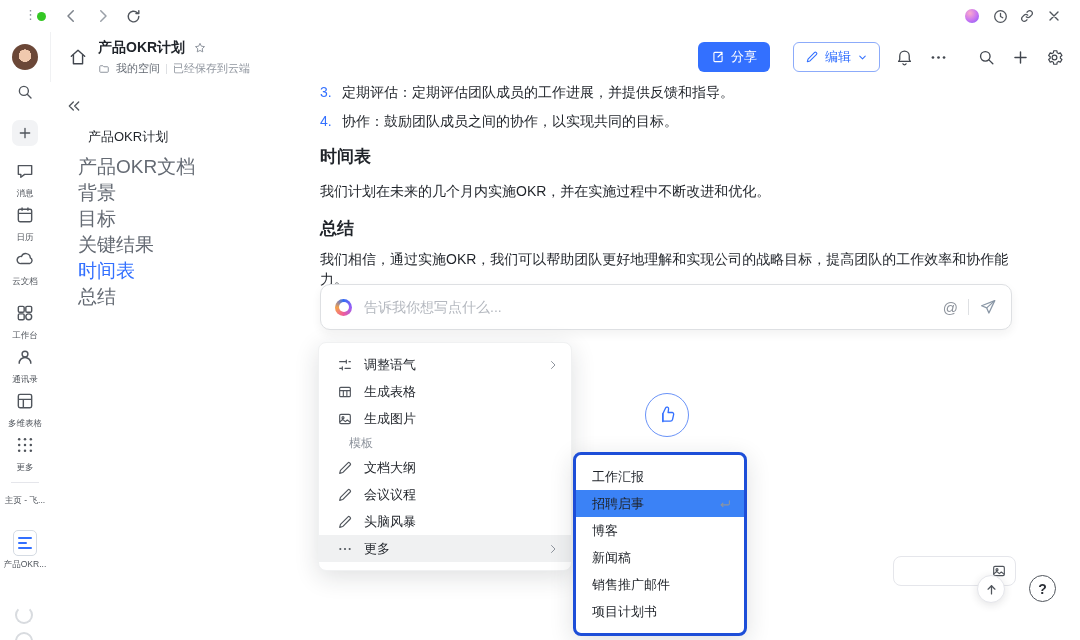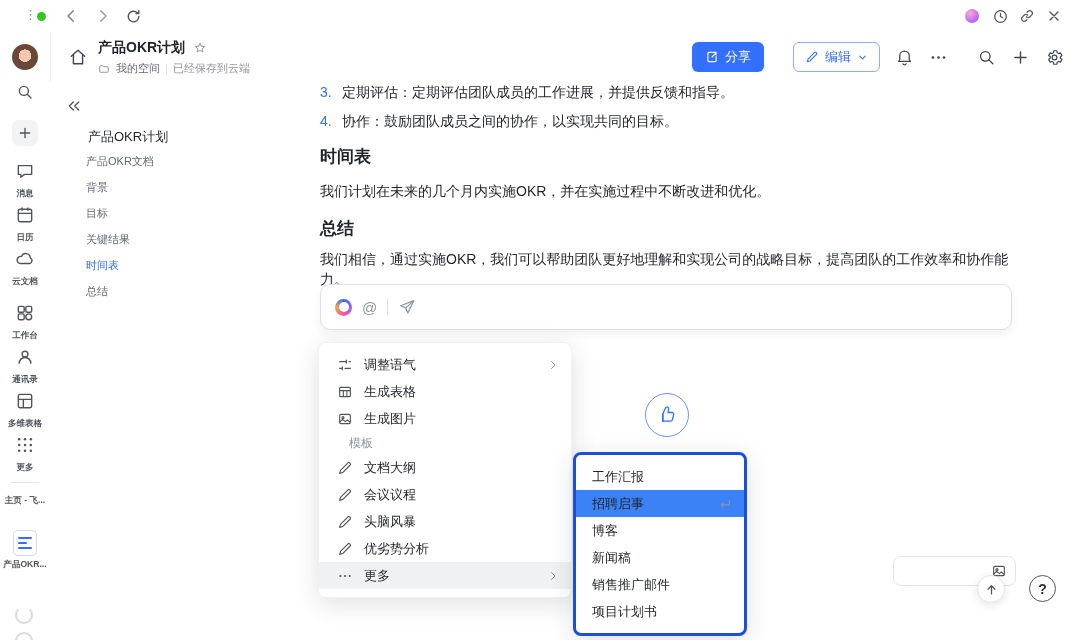--- a/index.html
+++ b/index.html
@@ -29,32 +29,32 @@
   .t-row{display:flex;align-items:center;gap:8px;}
   .t-title{font-size:14px;font-weight:bold;color:#1f2329;}
   .t-star{color:#8f959e;cursor:pointer;}
   .b-row{display:flex;align-items:center;gap:6px;margin-top:4px;color:#8f959e;font-size:11px;justify-content:center;}
   .b-space{color:#646a73;}
   .b-sep{width:1px;height:10px;background:#dee0e3;}
   .hdr-right{position:absolute;right:16px;top:10px;display:flex;align-items:center;gap:15px;height:30px;}
   .btn-share{height:30px;padding:0 13px;border-radius:6px;background:#3370ff;color:#fff;font-size:13px;
              display:flex;align-items:center;gap:6px;cursor:pointer;}
   .btn-edit{height:30px;padding:0 11px;border-radius:6px;background:#fff;border:1px solid #8cabfa;color:#3370ff;
-            font-size:13px;display:flex;align-items:center;gap:6px;box-sizing:border-box;cursor:pointer;margin-left:14px;}
+            font-size:13px;display:flex;align-items:center;gap:6px;box-sizing:border-box;cursor:pointer;margin-left:8px;}
   .h-ic{color:#41464e;cursor:pointer;}
   .gap-big{margin-left:14px;}
 
   
   .rail{position:absolute;left:0;top:32px;width:50px;height:608px;background:#fff;border-right:1px solid #f0f1f3;overflow:hidden;}
   .avatar{position:absolute;left:12px;top:12px;width:26px;height:26px;border-radius:50%;cursor:pointer;
           background:radial-gradient(circle at 50% 45%,#f0c9ae 0 32%,#6b4737 33%);}
   .r-search{position:absolute;left:16px;top:51px;color:#50555c;cursor:pointer;}
   .r-plus{position:absolute;left:12px;top:88px;width:26px;height:26px;border-radius:7px;background:#f2f3f5;
           color:#50555c;display:flex;align-items:center;justify-content:center;cursor:pointer;}
-  .r-item{position:absolute;left:0;width:50px;text-align:center;color:#50555c;cursor:pointer;font-weight:bold;}
+  .r-item{position:absolute;left:0;width:50px;text-align:center;color:#50555c;cursor:pointer;}
   .r-item .lbl{display:block;font-size:9px;margin-top:2px;transform:scale(.95);white-space:nowrap;}
   .r-item .ic{margin:0 auto;}
   .r-div{position:absolute;left:11px;top:450px;width:28px;height:1px;background:#e5e6eb;}
   .compass{width:22px;height:22px;border-radius:50%;margin:0 auto;position:relative;
            background:conic-gradient(from 200deg,#1664ff,#14c0ff,#3370ff,#1664ff);}
   .compass::after{content:"";position:absolute;left:6px;top:6px;width:10px;height:10px;background:#fff;
                   clip-path:polygon(0 100%,100% 0,55% 100%);}
   .doc-card{width:24px;height:26px;background:#fff;border:1px solid #d5dbe3;border-radius:5px;margin:0 auto;
             display:flex;flex-direction:column;gap:3px;padding:6px 4px;box-sizing:border-box;}
   .doc-card i{height:2px;background:#3370ff;border-radius:1px;}
@@ -62,21 +62,21 @@
   .tiny{font-size:8px;}
   .spinner{position:absolute;left:15px;top:574px;width:18px;height:18px;border-radius:50%;
            border:2px solid #d8dbdf;border-top-color:transparent;box-sizing:border-box;}
   .spinner2{position:absolute;left:15px;top:600px;width:18px;height:18px;border-radius:50%;
             border:2px solid #d8dbdf;box-sizing:border-box;}
 
   
   .outline{position:absolute;left:50px;top:82px;width:262px;height:558px;background:#fff;}
   .o-collapse{position:absolute;left:16px;top:16px;color:#50555c;cursor:pointer;}
   .o-title{position:absolute;left:38px;top:46px;font-size:13px;color:#1f2329;cursor:pointer;}
-  .o-item{position:absolute;left:36px;font-size:11px;color:#646a73;cursor:pointer;white-space:nowrap;}
+  .o-item{position:absolute;left:28px;font-size:19px;color:#646a73;cursor:pointer;white-space:nowrap;}
   .o-item.active{color:#3370ff;}
 
   
   .doc{position:absolute;left:320px;top:82px;width:692px;}
   .li{position:absolute;display:flex;font-size:14px;line-height:20px;}
   .li .num{color:#3370ff;width:22px;flex:0 0 auto;}
   .li1{top:0;} .li2{top:29px;}
   .dh{position:absolute;font-size:17px;font-weight:bold;line-height:22px;}
   .dh1{top:64px;} .dh2{top:136px;}
   .dp{position:absolute;font-size:14px;line-height:20px;}
@@ -380,20 +380,21 @@
     <span class="num">4.</span>
     <span>协作：鼓励团队成员之间的协作，以实现共同的目标。</span>
   </div>
   <div class="dh dh1">时间表</div>
   <div class="dp dp1">我们计划在未来的几个月内实施OKR，并在实施过程中不断改进和优化。</div>
   <div class="dh dh2">总结</div>
   <div class="dp dp2">我们相信，通过实施OKR，我们可以帮助团队更好地理解和实现公司的战略目标，提高团队的工作效率和协作能力。</div>
 
   <div class="aibox">
     <span class="ai-ring"></span>
+    <input class="ai-input" placeholder="告诉我你想写点什么..." style="">
     <span class="ai-at">@</span>
     <span class="ai-div"></span>
     <span class="ai-send ic">
       <svg viewBox="0 0 24 24" width="18" height="18" fill="none" stroke="currentColor" stroke-width="1.7" stroke-linejoin="round">
           <path d="M21 3.5L3.5 10.3l6.8 2.9L13.2 20z"></path>
           <path d="M10.3 13.2L21 3.5"></path>
         </svg>
     </span>
   </div>
 </div>
@@ -451,28 +452,20 @@
     </span>
     <span>会议议程</span>
   </div>
   <div class="m-item">
     <span class="mi ic">
       <svg viewBox="0 0 24 24" width="16" height="16" fill="none" stroke="currentColor" stroke-width="1.7" stroke-linecap="round" stroke-linejoin="round">
           <path d="M4 20l1.2-4.5L16.5 4.2a1.7 1.7 0 0 1 2.4 0l.9.9a1.7 1.7 0 0 1 0 2.4L8.5 18.8z"></path>
         </svg>
     </span>
     <span>头脑风暴</span>
-  </div>
-  <div class="m-item">
-    <span class="mi ic">
-      <svg viewBox="0 0 24 24" width="16" height="16" fill="none" stroke="currentColor" stroke-width="1.7" stroke-linecap="round" stroke-linejoin="round">
-          <path d="M4 20l1.2-4.5L16.5 4.2a1.7 1.7 0 0 1 2.4 0l.9.9a1.7 1.7 0 0 1 0 2.4L8.5 18.8z"></path>
-        </svg>
-    </span>
-    <span>优劣势分析</span>
   </div>
   <div class="m-item hl">
     <span class="mi ic">
       <svg viewBox="0 0 24 24" width="16" height="16" fill="currentColor">
           <circle cx="5" cy="12" r="1.6"></circle>
           <circle cx="12" cy="12" r="1.6"></circle>
           <circle cx="19" cy="12" r="1.6"></circle>
         </svg>
     </span>
     <span>更多</span>

